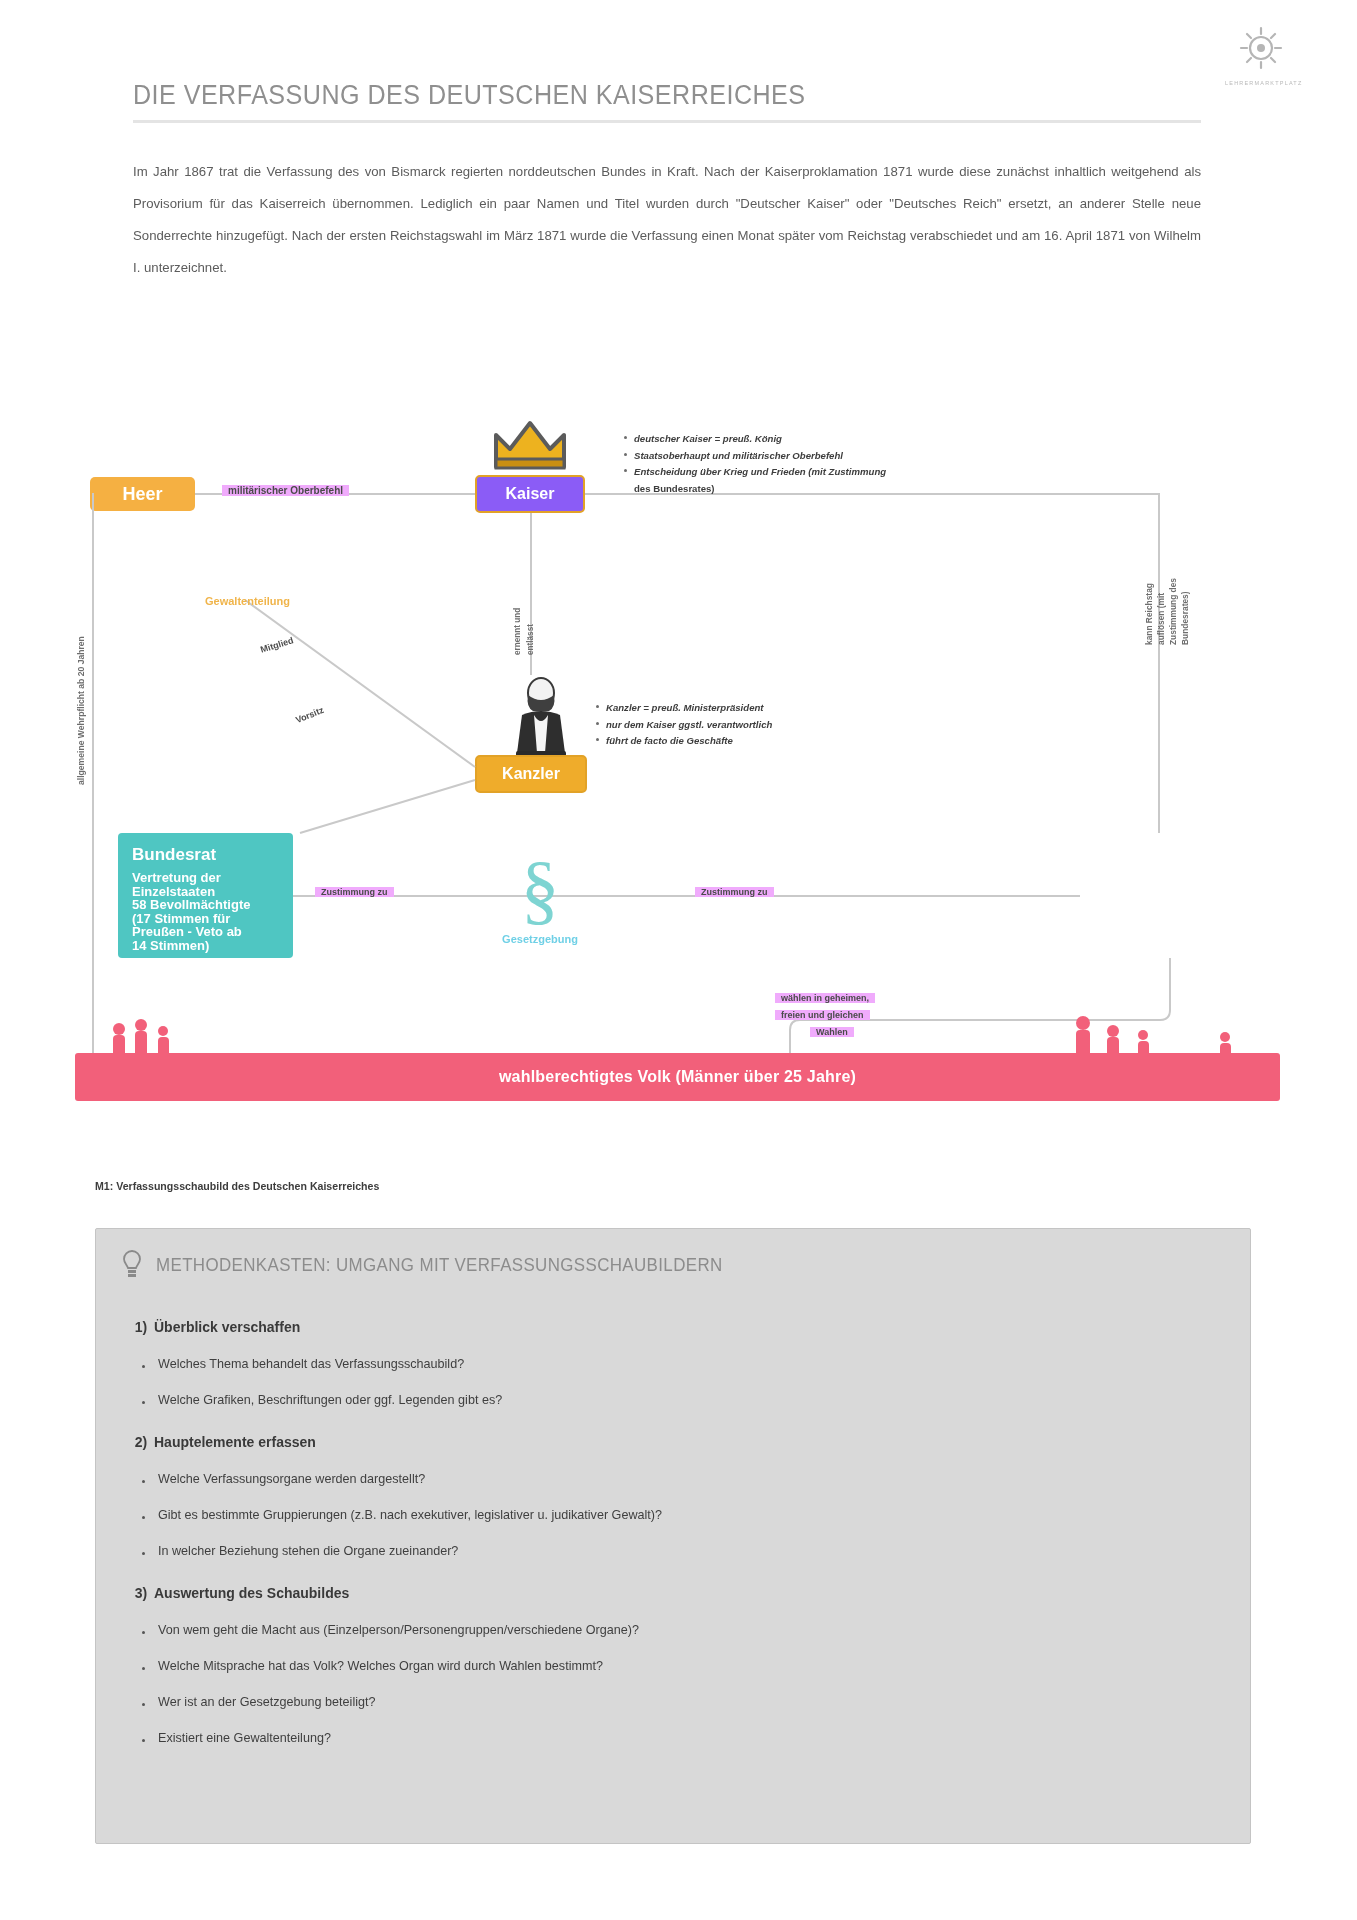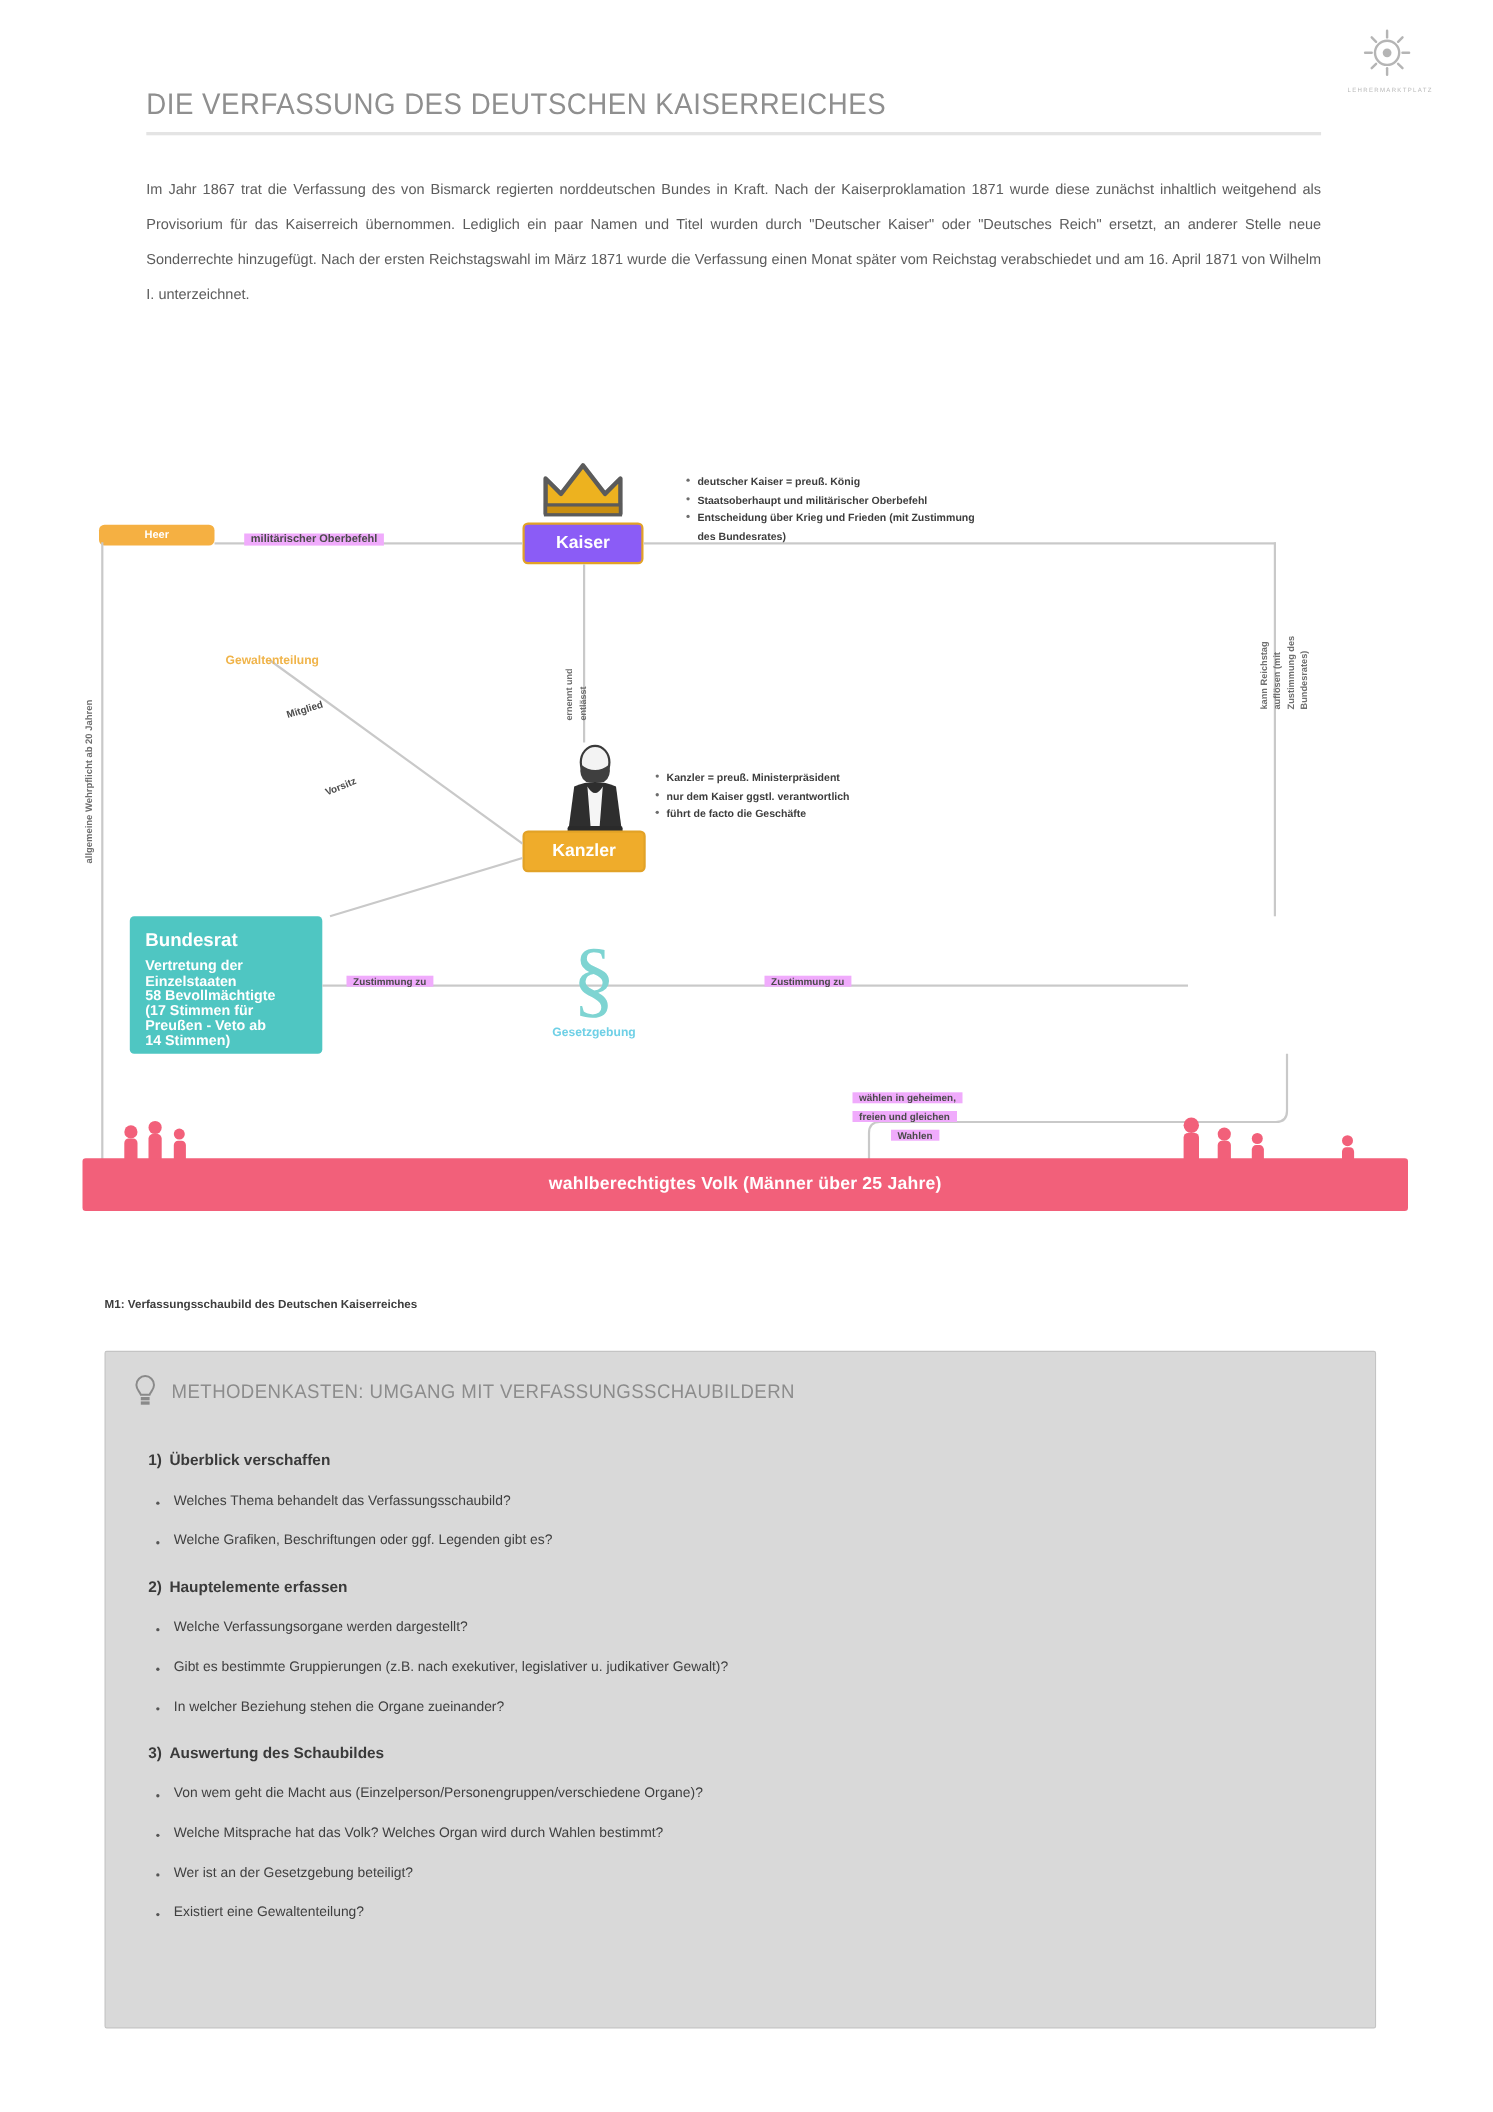--- a/index.html
+++ b/index.html
@@ -51,22 +51,22 @@
   .ln.v{width:2px;}
 
   
   .box{
     position:absolute;border-radius:5px;
     color:#ffffff;font-weight:bold;
     display:flex;align-items:center;justify-content:center;
     box-sizing:border-box;
   }
   .box-heer{
-    left:20px;top:122px;width:105px;height:19px;
-    background:#F5B042;font-size:10px;
+    left:20px;top:122px;width:105px;height:34px;
+    background:#F5B042;font-size:18px;
   }
   .box-kaiser{
     left:405px;top:120px;width:110px;height:38px;
     background:#8b5cf6;font-size:16px;border:2px solid #e2a227;
   }
   .box-kanzler{
     left:405px;top:400px;width:112px;height:38px;
     background:#EFAC2B;font-size:16px;border:2px solid #e2a227;
   }
 
@@ -102,21 +102,21 @@
     position:absolute;font-size:9px;font-weight:bold;color:#4a4a4a;
     white-space:nowrap;
   }
 
   
   .bullets{position:absolute;}
   .bullets li{
     font-size:9.6px;font-weight:bold;color:#3d3d3d;
     line-height:16.5px;margin:0;padding:0;
   }
-  .bullets ul{margin:0;padding-left:14px;list-style:none;}
+  .bullets ul{margin:0;padding-left:14px;list-style:none;font-style:italic;}
   .bullets li::before{
     content:"";display:inline-block;width:3px;height:3px;
     background:#6c6c6c;border-radius:50%;
     margin-right:7px;margin-bottom:3px;
   }
 
   
   .crown{position:absolute;left:418px;top:60px;width:85px;height:60px;}
   
   .bismarck{position:absolute;left:440px;top:320px;width:62px;height:82px;}

